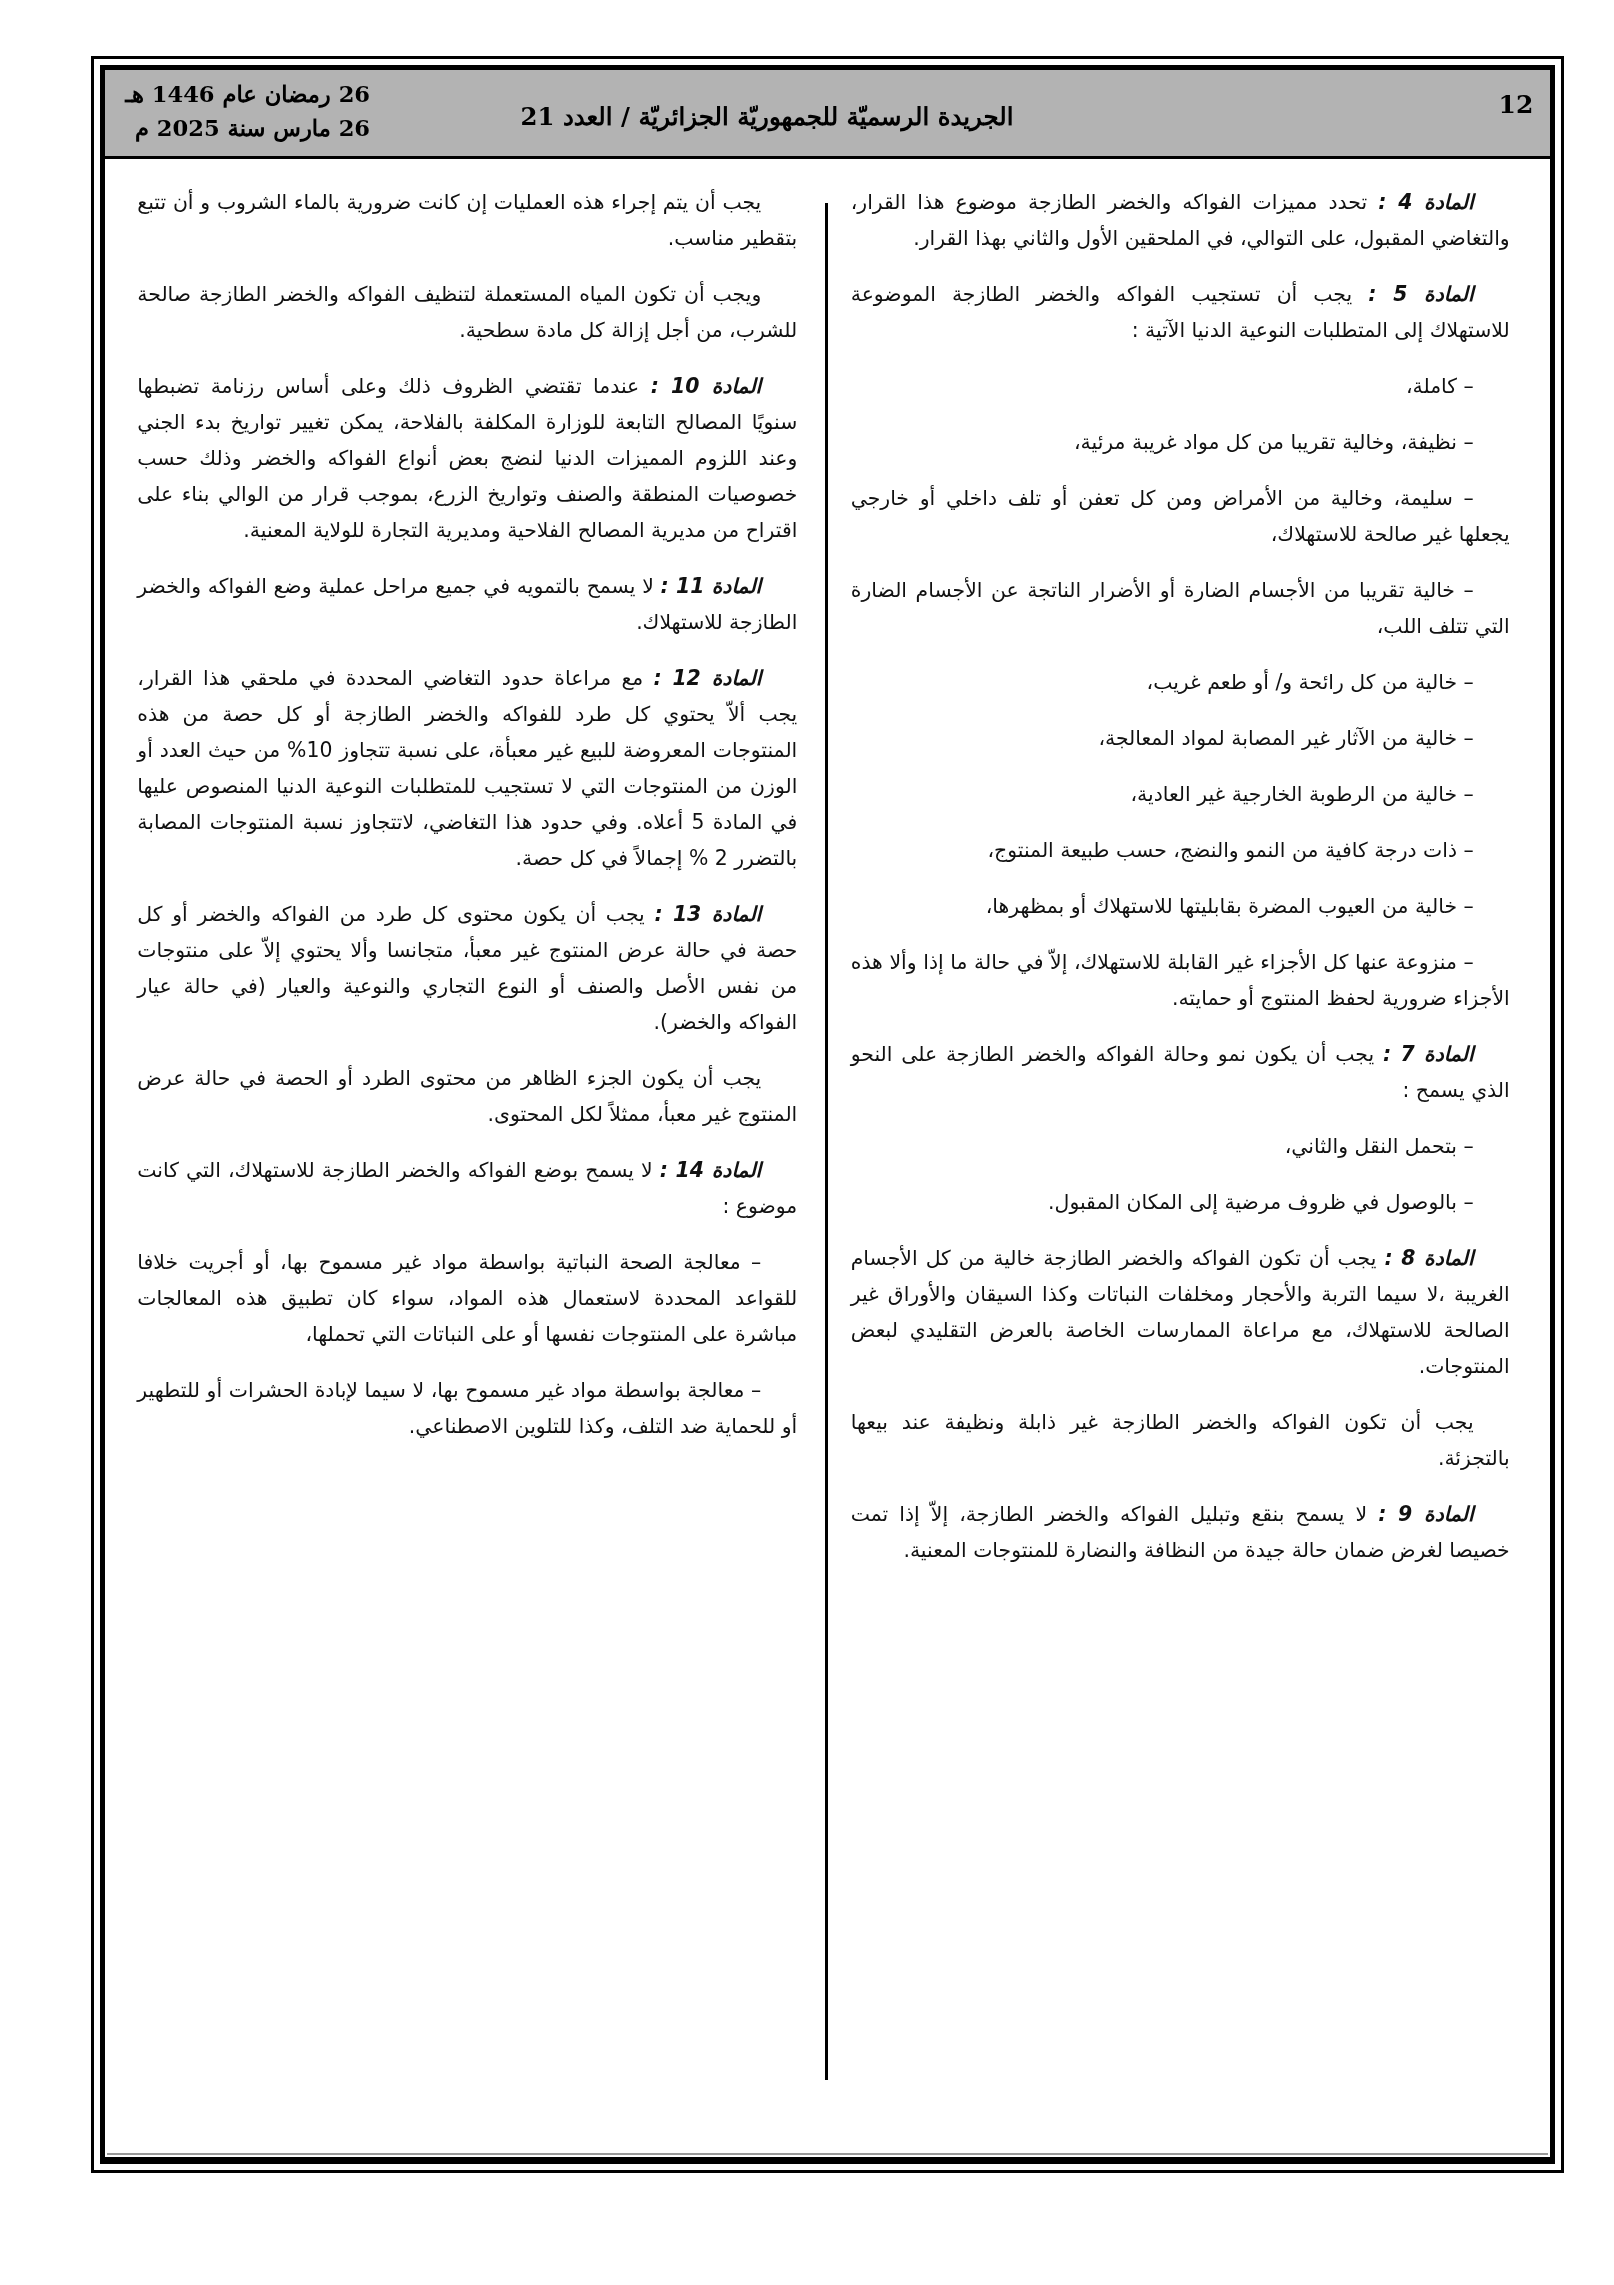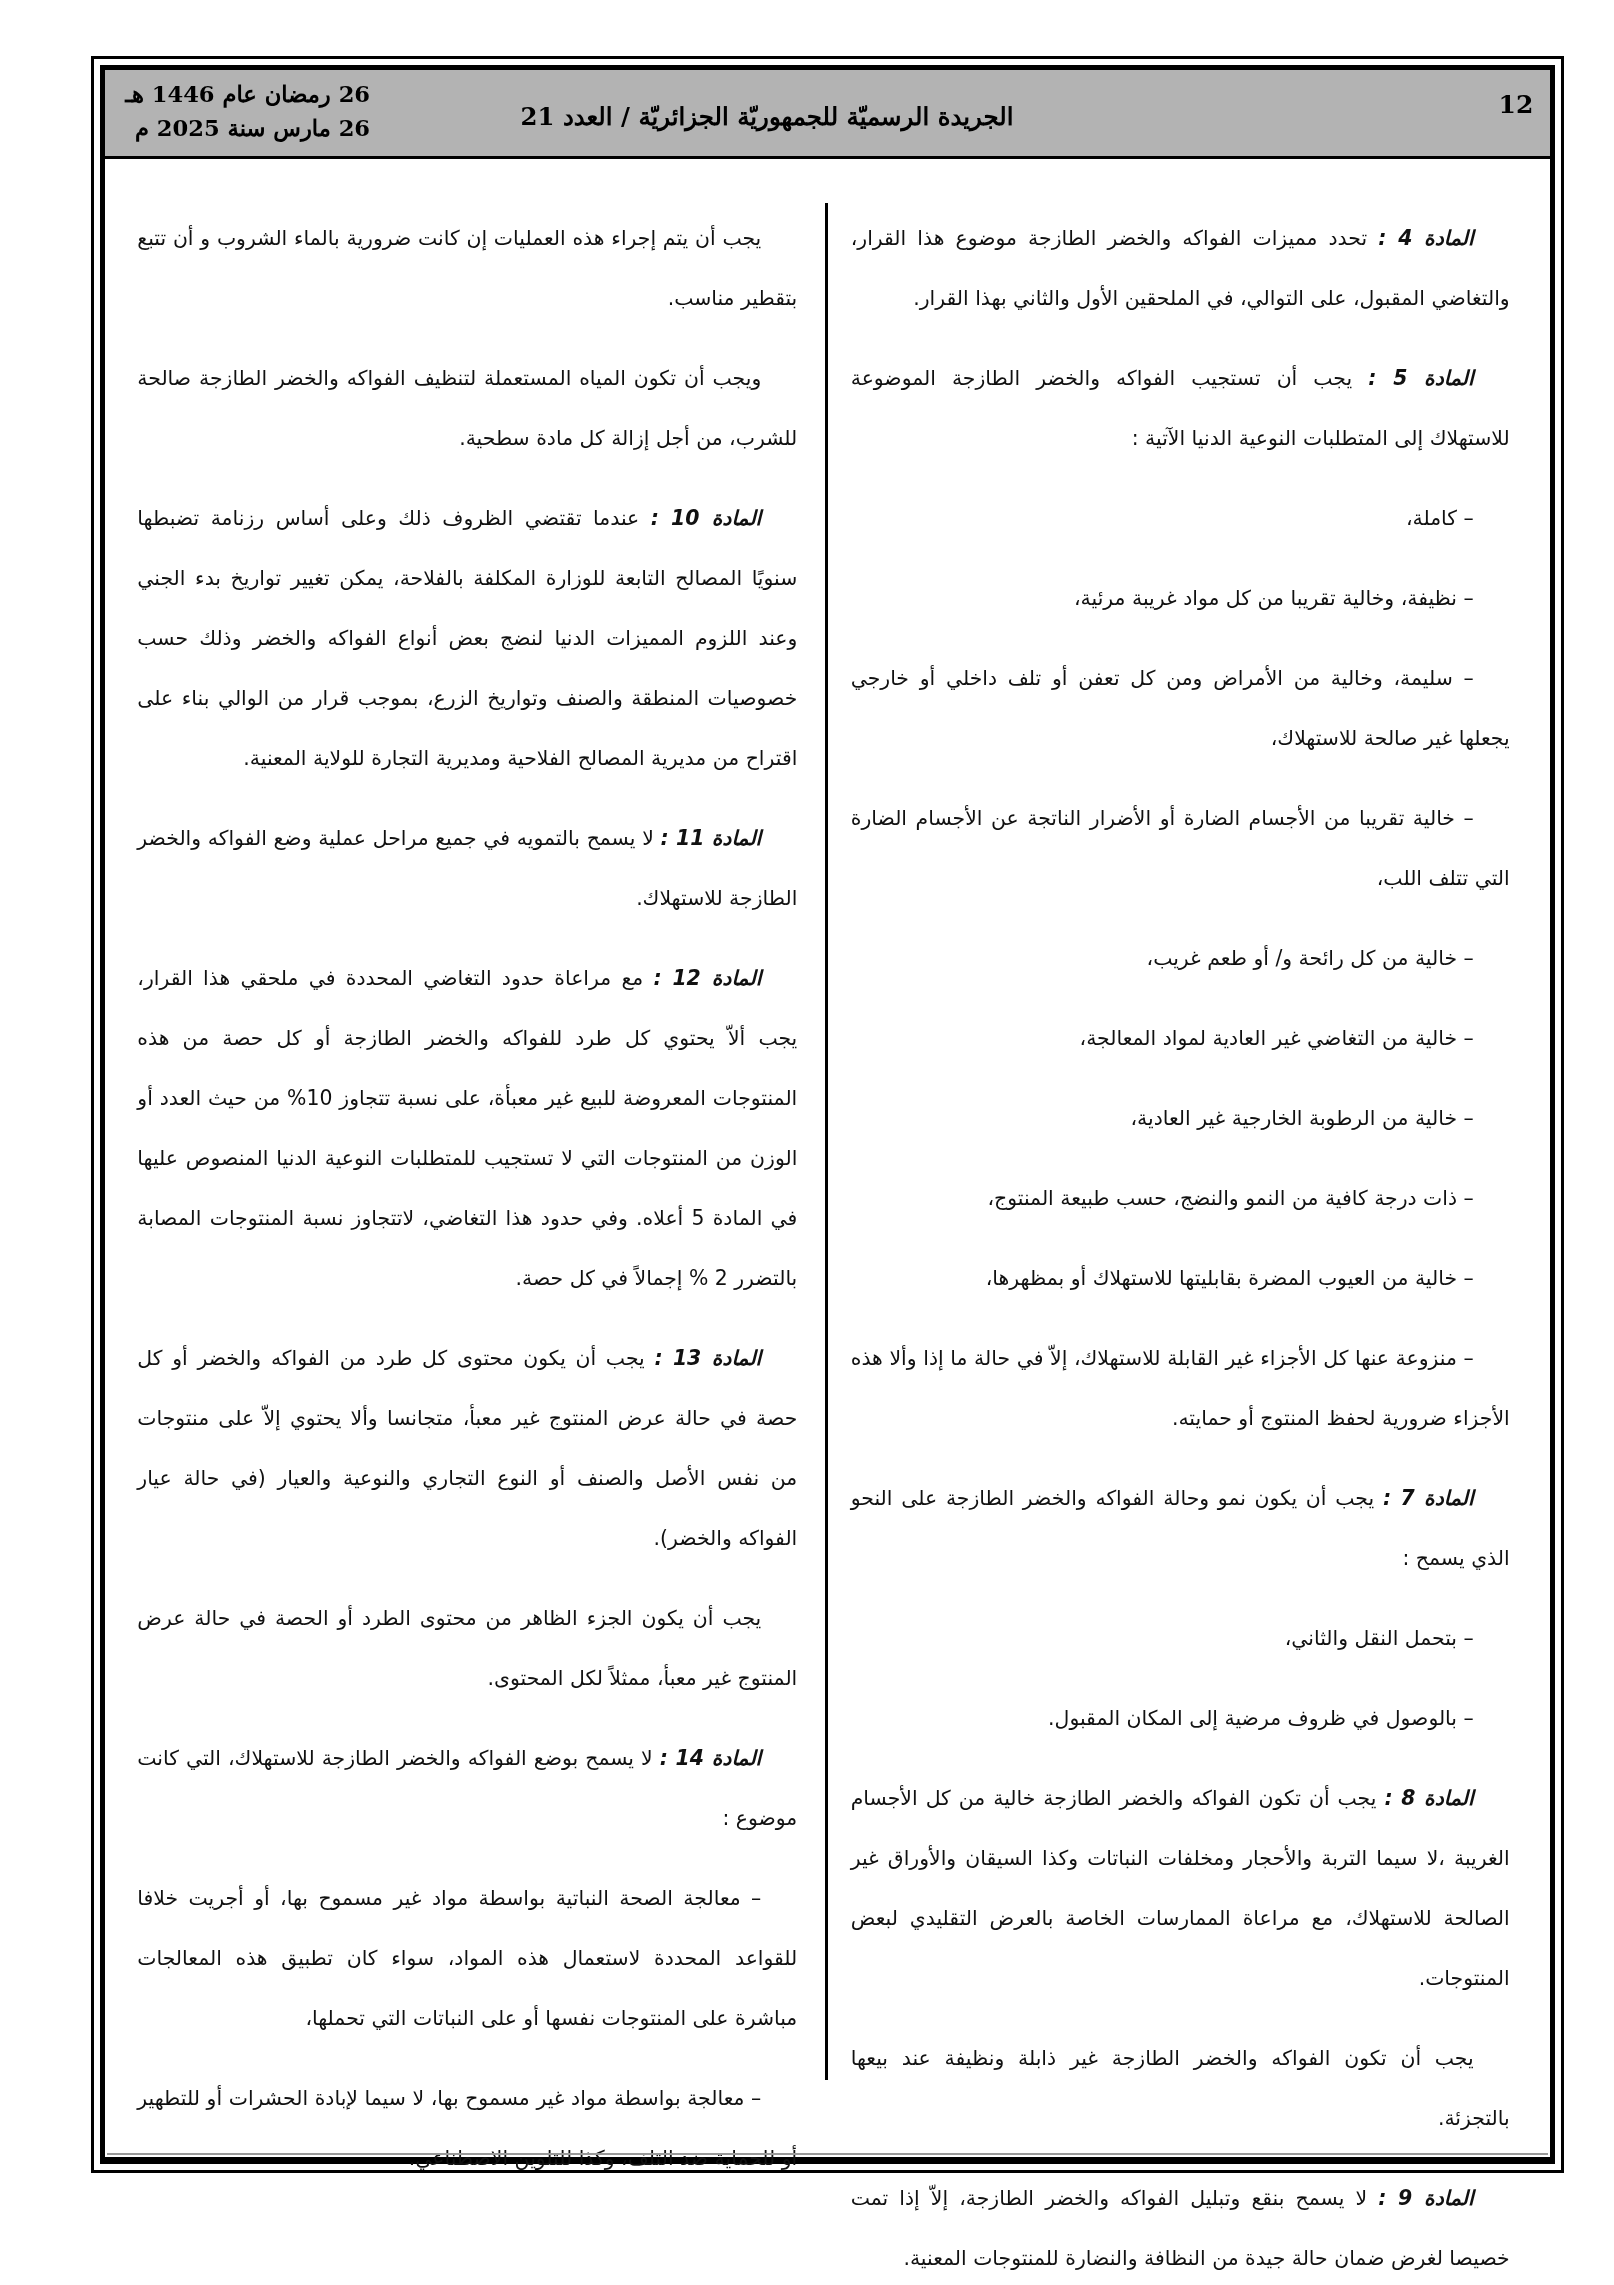--- a/index.html
+++ b/index.html
@@ -36,22 +36,22 @@
     margin-top: 12px;
   }
   .hdr-date {
     position: absolute; left: 20px; top: 7.2px; font-size: 22.6px; line-height: 34px; 
   }
   
   .columns {
     position: absolute; left: 0; right: 0; top: 86px; bottom: 0;
   }
   .col {
-    position: absolute; top: 52px; width: 659px;
-    font-size: 20.4px; line-height: 60px; text-align: justify; text-align-last: right;
+    position: absolute; top: 28px; width: 659px;
+    font-size: 20.4px; line-height: 36px; text-align: justify; text-align-last: right;
   }
   .col-right { right: 40px; }
   .col-left  { left: 32px; width: 660px; }
   .divider {
     position: absolute; left: 720px; top: 47px; width: 2.7px; height: 1877px; background: #000;
   }
   .col p { margin: 0 0 20px 0; }
   .col p.item { padding-right: 0; }
   .col p.indent { text-indent: 36px; }
   .art-label { font-weight: bold; font-style: italic; }
@@ -73,21 +73,21 @@
 
     <div class="columns">
       <div class="col col-right" id="col-right">
           <p class="indent"><span class="art-label">المادة 4 :</span><span> تحدد مميزات الفواكه والخضر الطازجة موضوع هذا القرار، والتغاضي المقبول، على التوالي، في الملحقين الأول والثاني بهذا القرار.</span></p>
           <p class="indent"><span class="art-label">المادة 5 :</span><span> يجب أن تستجيب الفواكه والخضر الطازجة الموضوعة للاستهلاك إلى المتطلبات النوعية الدنيا الآتية :</span></p>
           <p class="indent item"><span>– كاملة،</span></p>
           <p class="indent item"><span>– نظيفة، وخالية تقريبا من كل مواد غريبة مرئية،</span></p>
           <p class="indent item"><span>– سليمة، وخالية من الأمراض ومن كل تعفن أو تلف داخلي أو خارجي يجعلها غير صالحة للاستهلاك،</span></p>
           <p class="indent item"><span>– خالية تقريبا من الأجسام الضارة أو الأضرار الناتجة عن الأجسام الضارة التي تتلف اللب،</span></p>
           <p class="indent item"><span>– خالية من كل رائحة و/ أو طعم غريب،</span></p>
-          <p class="indent item"><span>– خالية من التغاضي غير العادية لمواد المعالجة،</span></p>
+          <p class="indent item"><span>– خالية من الآثار غير المصابة لمواد المعالجة،</span></p>
           <p class="indent item"><span>– خالية من الرطوبة الخارجية غير العادية،</span></p>
           <p class="indent item"><span>– ذات درجة كافية من النمو والنضج، حسب طبيعة المنتوج،</span></p>
           <p class="indent item"><span>– خالية من العيوب المضرة بقابليتها للاستهلاك أو بمظهرها،</span></p>
           <p class="indent item"><span>– منزوعة عنها كل الأجزاء غير القابلة للاستهلاك، إلاّ في حالة ما إذا وألا هذه الأجزاء ضرورية لحفظ المنتوج أو حمايته.</span></p>
           <p class="indent"><span class="art-label">المادة 7 :</span><span> يجب أن يكون نمو وحالة الفواكه والخضر الطازجة على النحو الذي يسمح :</span></p>
           <p class="indent item"><span>– بتحمل النقل والثاني،</span></p>
           <p class="indent item"><span>– بالوصول في ظروف مرضية إلى المكان المقبول.</span></p>
           <p class="indent"><span class="art-label">المادة 8 :</span><span> يجب أن تكون الفواكه والخضر الطازجة خالية من كل الأجسام الغريبة ،لا سيما التربة والأحجار ومخلفات النباتات وكذا السيقان والأوراق غير الصالحة للاستهلاك، مع مراعاة الممارسات الخاصة بالعرض التقليدي لبعض المنتوجات.</span></p>
           <p class="indent"><span>يجب أن تكون الفواكه والخضر الطازجة غير ذابلة ونظيفة عند بيعها بالتجزئة.</span></p>
           <p class="indent"><span class="art-label">المادة 9 :</span><span> لا يسمح بنقع وتبليل الفواكه والخضر الطازجة، إلاّ إذا تمت خصيصا لغرض ضمان حالة جيدة من النظافة والنضارة للمنتوجات المعنية.</span></p>

